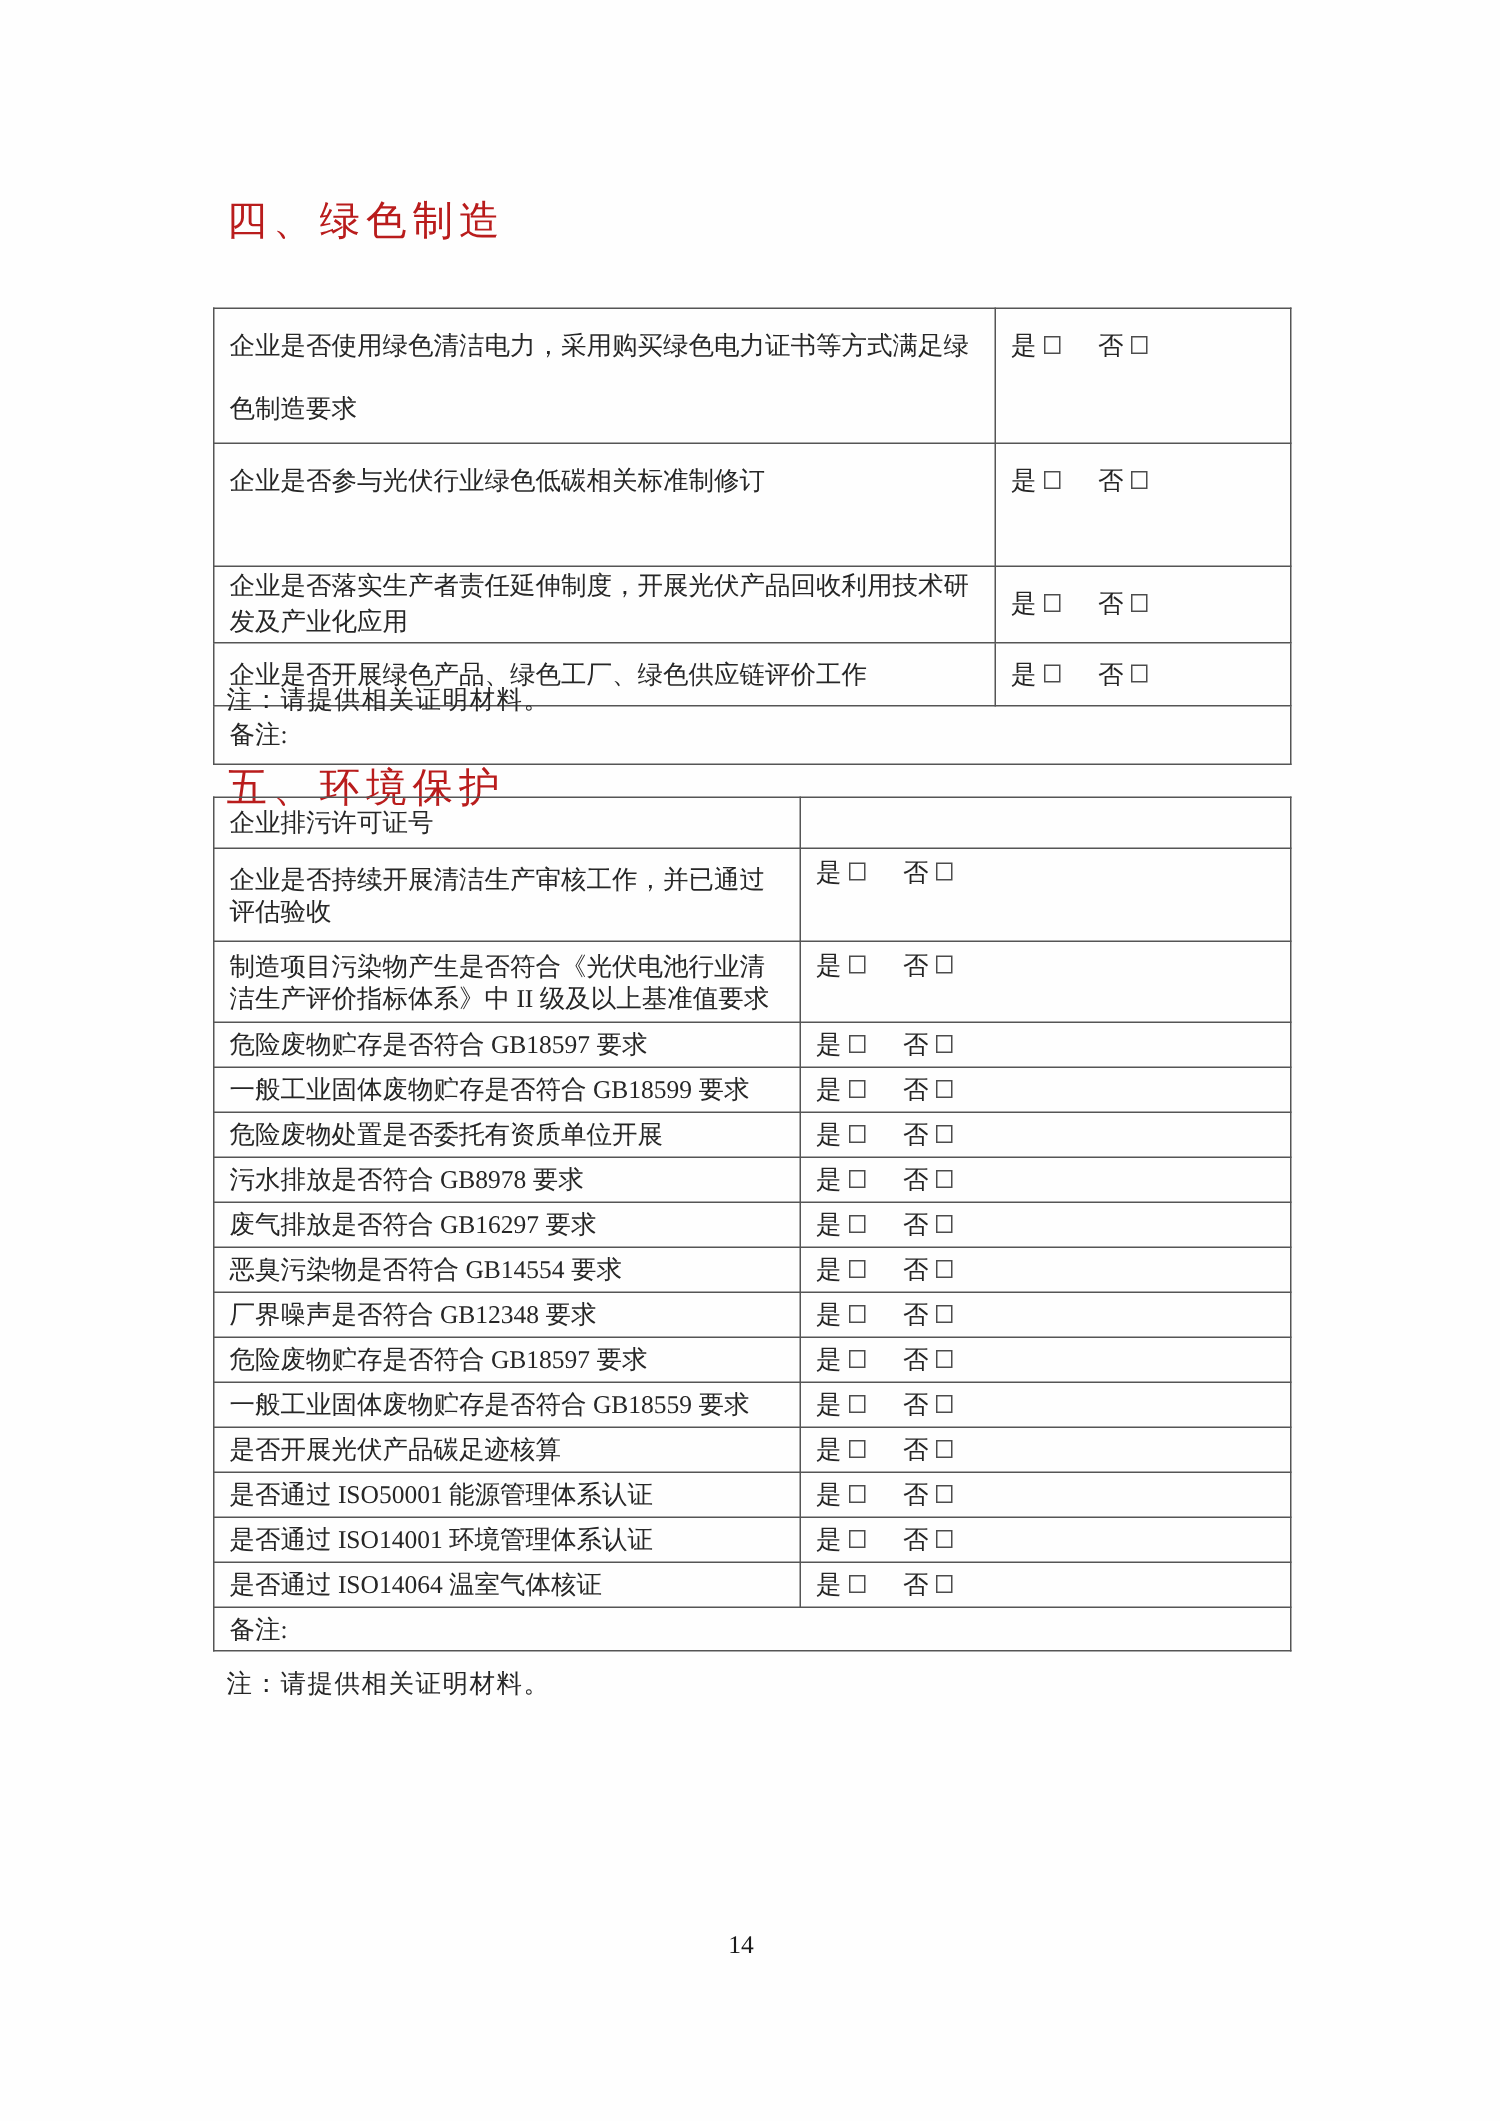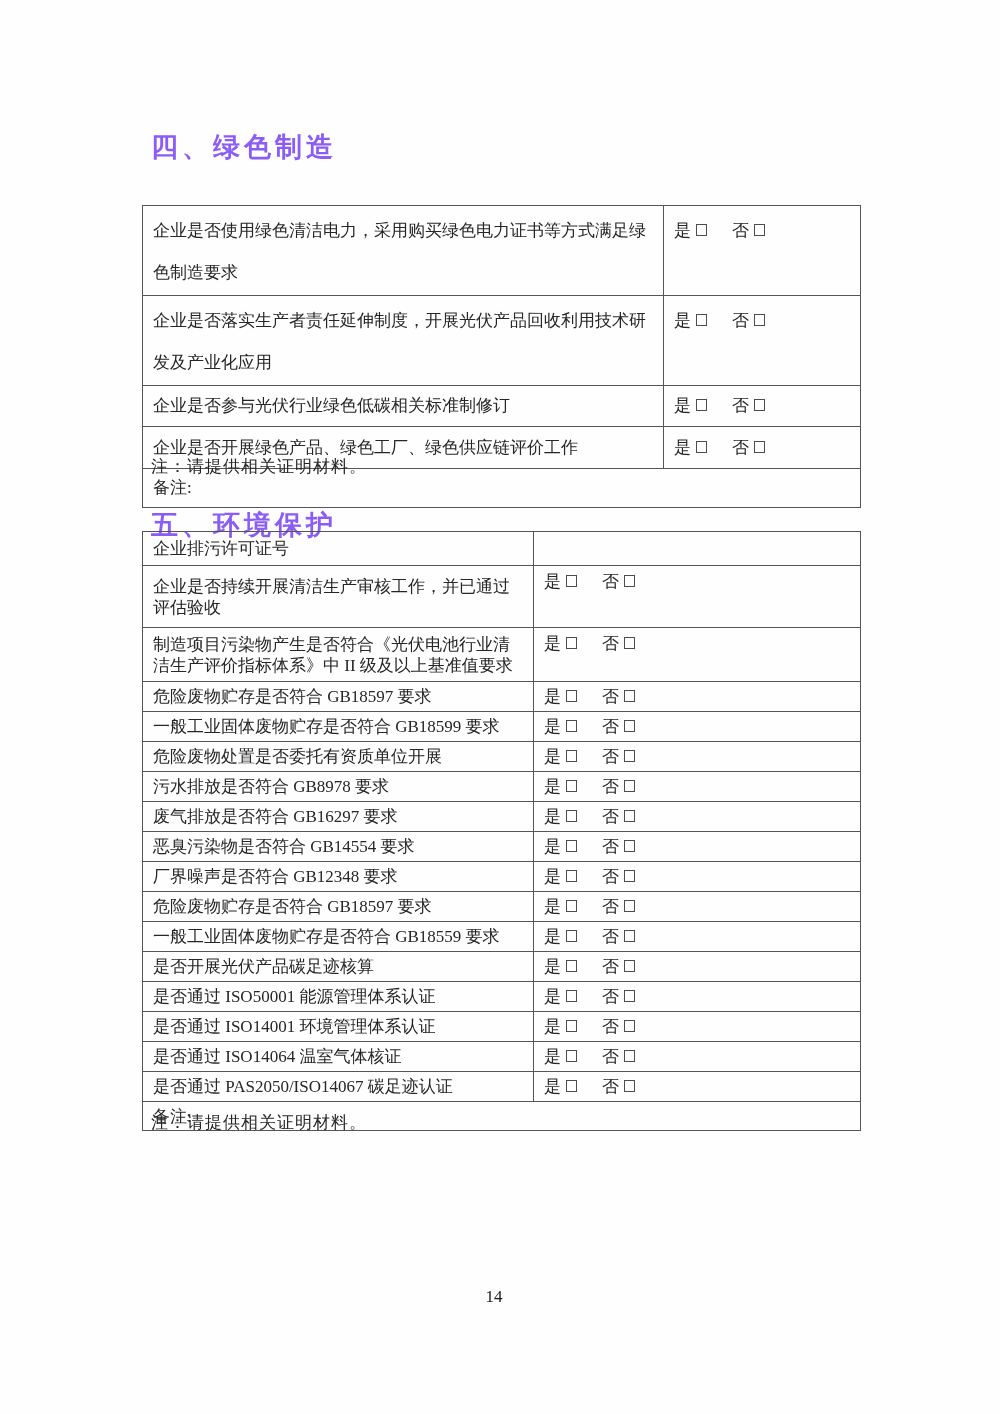--- a/index.html
+++ b/index.html
@@ -7,24 +7,24 @@
     width:1000px; height:1414px;
     background:#ffffff;
     font-family:"Liberation Serif","DejaVu Serif",serif;
     color:#262626;
   }
   .page { position:relative; width:1000px; height:1414px; overflow:hidden; background:#fefefe; }
 
   .section-title {
     position:absolute;
     font-family:"Liberation Sans","DejaVu Sans",sans-serif;
-    font-weight:bold;
+    font-weight:normal;
     font-size:27px;
     letter-spacing:4px;
-    color:#8b5cf6;
+    color:#b91c1c;
     white-space:nowrap;
   }
   #sec4-title { left:151px; top:129px; }
   #sec5-title { left:151px; top:487px;margin-top:20px; }
 
   table.qa-table {
     position:absolute;
     left:142px;
     width:718px;
     border-collapse:collapse;
@@ -105,25 +105,25 @@
     <colgroup>
         <col style="width:521px">
         <col style="width:197px">
       </colgroup>
     <tbody class="rows">
         <tr>
           <td class="q-cell">企业是否使用绿色清洁电力，采用购买绿色电力证书等方式满足绿色制造要求</td>
           <td class="a-cell"><span class="yn"><span>是</span><span class="cb"></span></span><span class="yn"><span>否</span><span class="cb"></span></span></td>
         </tr>
         <tr>
+          <td class="q-cell">企业是否参与光伏行业绿色低碳相关标准制修订</td>
+          <td class="a-cell"><span class="yn"><span>是</span><span class="cb"></span></span><span class="yn"><span>否</span><span class="cb"></span></span></td>
+        </tr>
+        <tr>
           <td class="q-cell">企业是否落实生产者责任延伸制度，开展光伏产品回收利用技术研发及产业化应用</td>
-          <td class="a-cell"><span class="yn"><span>是</span><span class="cb"></span></span><span class="yn"><span>否</span><span class="cb"></span></span></td>
-        </tr>
-        <tr>
-          <td class="q-cell">企业是否参与光伏行业绿色低碳相关标准制修订</td>
           <td class="a-cell"><span class="yn"><span>是</span><span class="cb"></span></span><span class="yn"><span>否</span><span class="cb"></span></span></td>
         </tr>
         <tr>
           <td class="q-cell">企业是否开展绿色产品、绿色工厂、绿色供应链评价工作</td>
           <td class="a-cell"><span class="yn"><span>是</span><span class="cb"></span></span><span class="yn"><span>否</span><span class="cb"></span></span></td>
         </tr>
       </tbody>
     <tbody class="remark">
       <tr>
         <td colspan="2">备注:</td>
@@ -198,24 +198,20 @@
           <td class="a-cell"><span class="yn"><span>是</span><span class="cb"></span></span><span class="yn"><span>否</span><span class="cb"></span></span></td>
         </tr>
         <tr>
           <td class="q-cell">是否通过 ISO14001 环境管理体系认证</td>
           <td class="a-cell"><span class="yn"><span>是</span><span class="cb"></span></span><span class="yn"><span>否</span><span class="cb"></span></span></td>
         </tr>
         <tr>
           <td class="q-cell">是否通过 ISO14064 温室气体核证</td>
           <td class="a-cell"><span class="yn"><span>是</span><span class="cb"></span></span><span class="yn"><span>否</span><span class="cb"></span></span></td>
         </tr>
-        <tr>
-          <td class="q-cell">是否通过 PAS2050/ISO14067 碳足迹认证</td>
-          <td class="a-cell"><span class="yn"><span>是</span><span class="cb"></span></span><span class="yn"><span>否</span><span class="cb"></span></span></td>
-        </tr>
       </tbody>
     <tbody class="remark">
       <tr>
         <td colspan="2">备注:</td>
       </tr>
     </tbody>
   </table>
 
   <div id="note-env" class="note-text">注：请提供相关证明材料。</div>
 

